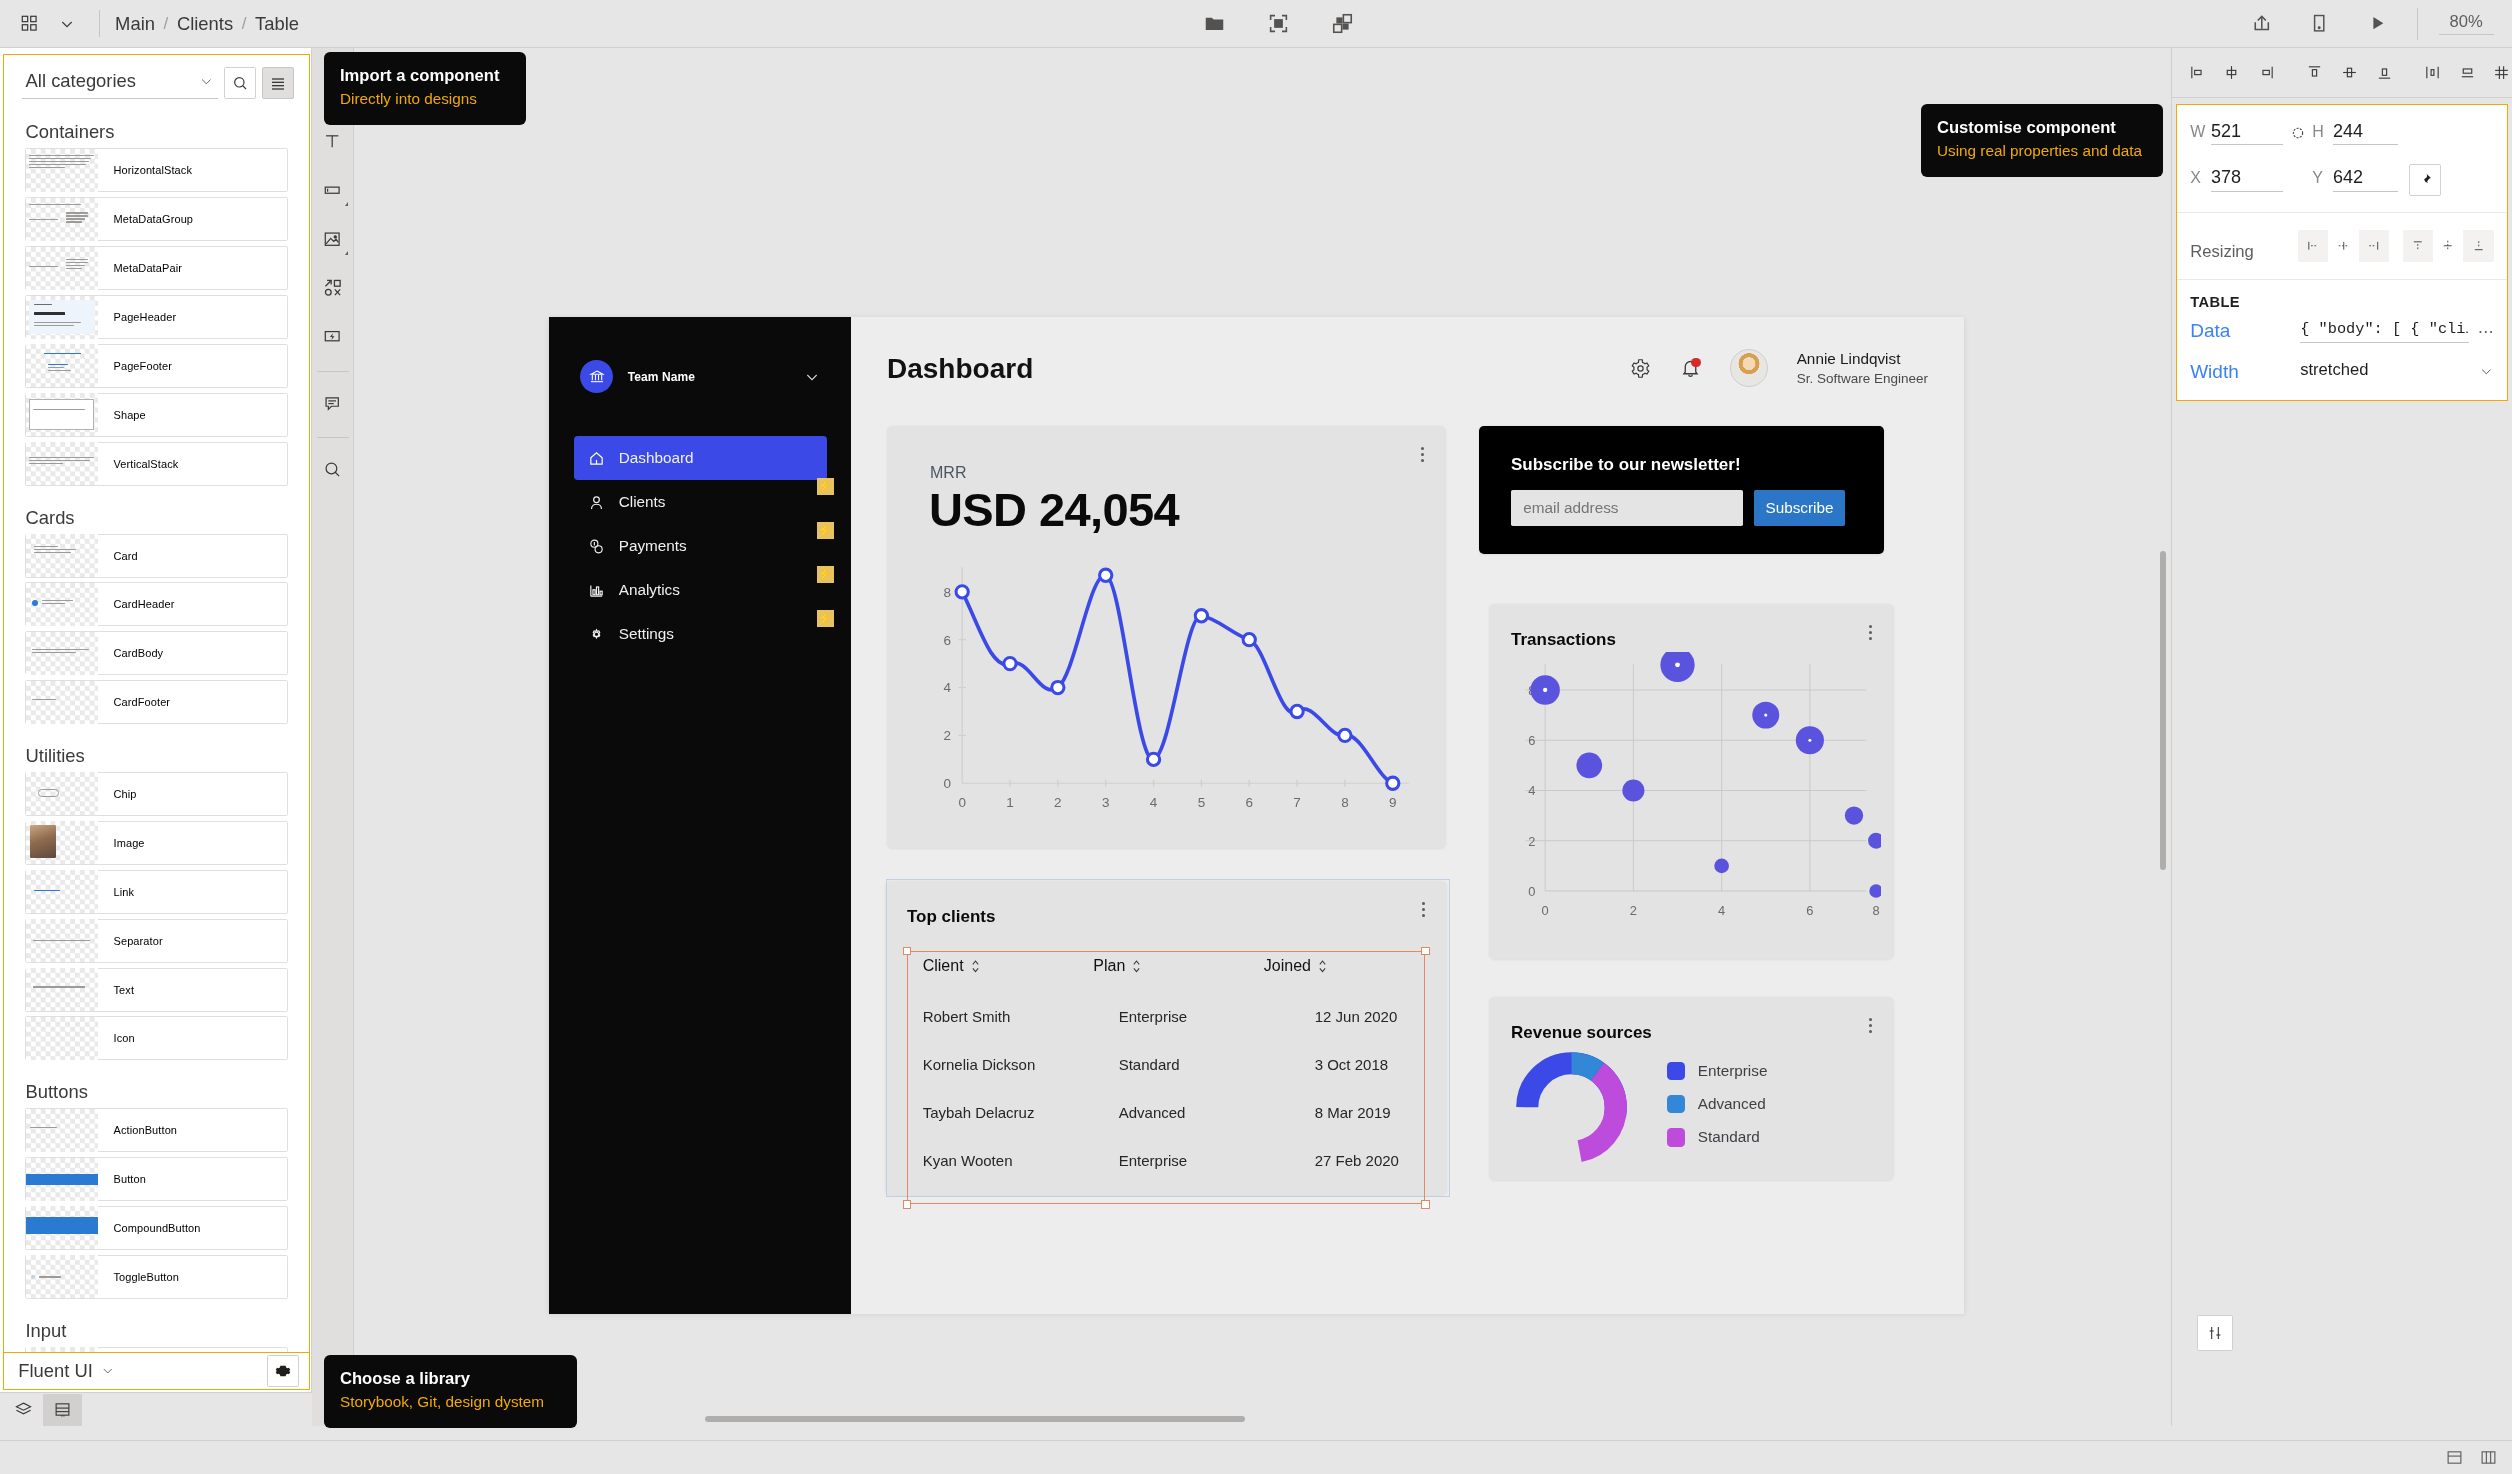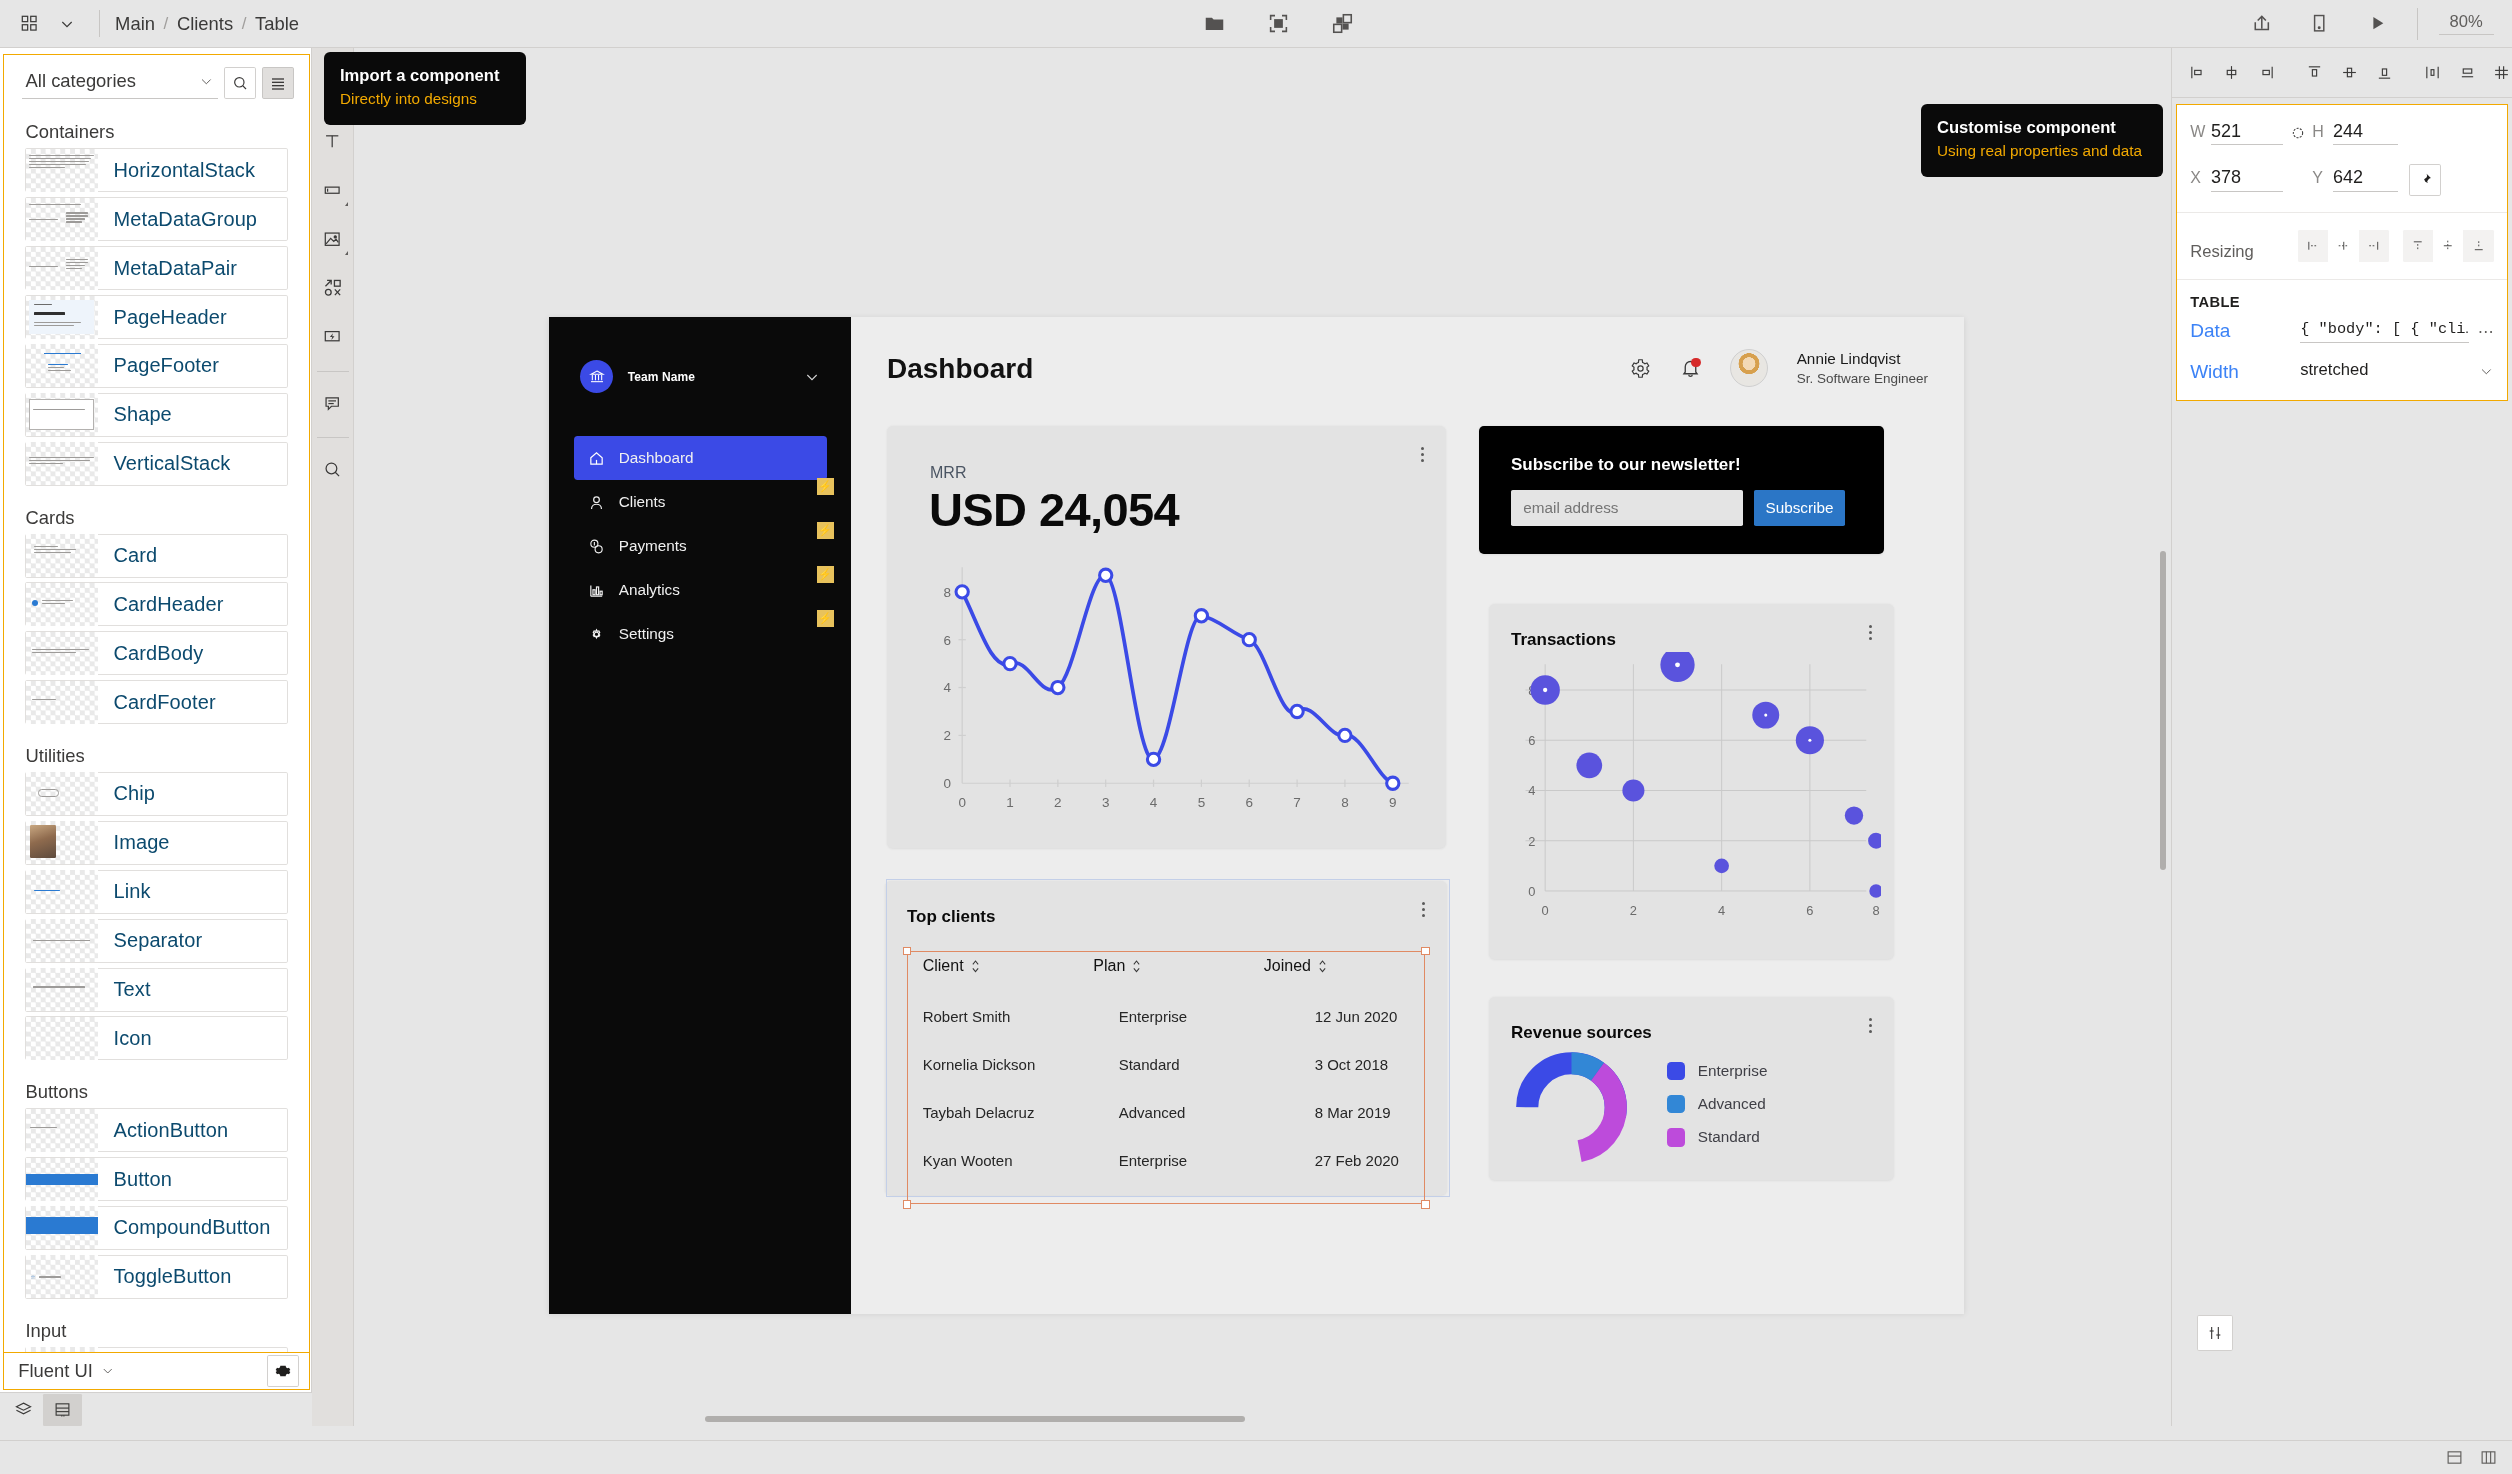--- a/index.html
+++ b/index.html
@@ -72,21 +72,21 @@
     background-size: 9.8px 9.8px; background-position: 0 0, 4.9px 4.9px; background-color: #fff;
   }
   .thumb-lines { position: absolute; left: 3.7px; top: 6.1px; right: 3.7px; }
   .thumb-lines i { display: block; height: 1.2px; background: #9d9b99; margin-bottom: 1.8px; border-radius: 0.6px; }
   .thumb-bluebar { position:absolute; left:0; right:0; top: 16px; height: 11px; background:#2a7ad2; }
   .thumb-bluebar2 { position:absolute; left:0; right:0; top: 11px; height: 17px; background:#2a7ad2; }
   .thumb-box { position:absolute; left:3.7px; top:6.1px; right:3.7px; bottom:6.1px; border:0.6px solid #b3b1af; background:#fff; }
   .thumb-hdr { position:absolute; left:3.7px; top:4.9px; right:3.7px; bottom:4.9px; background:#eef4fb; }
   .thumb-portrait { position:absolute; left:4.9px; top:3.7px; width:26px; height:33px;
      background: linear-gradient(160deg,#c9a882 0%,#8f6b4e 45%,#5d4a3d 100%); border-radius:1.2px;}
-  .comp-name { font-size: 20px; color: #0c4a6e; padding-left: 16px; letter-spacing: 0.1px; }
+  .comp-name { font-size: 11px; color: #000000; padding-left: 16px; letter-spacing: 0.1px; }
   .lp-bottom {
     position: absolute; left: 2.5px; bottom: 36px; width: 307px; height: 38px;
     border: 1.8px solid #f2a900; background:#fff;
     display: flex; align-items: center; justify-content: space-between; padding: 0 9.8px 0 14.7px;
   }
   .lib-name { font-size: 18.4px; color: #3b3a39; display: flex; align-items: center; gap: 8.6px; cursor:pointer;}
   .lp-footer {
     position: absolute; left: 0; bottom: 0; width: 312px; height: 34px;
     background: #e6e6e6; border-top: 0.6px solid #d2d0ce; display: flex; align-items: center; padding-left: 3.7px;
   }
@@ -1147,20 +1147,24 @@
   </div>
 
   <div class="callout" style="left:324px; top:52px; width:202px;">
     <div class="ct">Import a component</div>
     <div class="cs">Directly into designs</div>
   </div>
   <div class="callout" style="left:1921px; top:104px; width:242px;">
     <div class="ct">Customise component</div>
     <div class="cs">Using real properties and data</div>
   </div>
+  <div class="callout" style="left:324px; top:1355px; width:253px;">
+    <div class="ct">Choose a library</div>
+    <div class="cs">Storybook, Git, design dystem</div>
+  </div>
 
   <div class="bottombar">
     <span>
       <svg width="17" height="17" viewBox="0 0 24 24" fill="none" stroke="#605e5c" stroke-width="1.6">
         <rect x="3" y="4" width="18" height="16"></rect>
           <line x1="3" y1="10" x2="21" y2="10"></line>
         </svg>
     </span>
     <span>
       <svg width="17" height="17" viewBox="0 0 24 24" fill="none" stroke="#605e5c" stroke-width="1.6">

